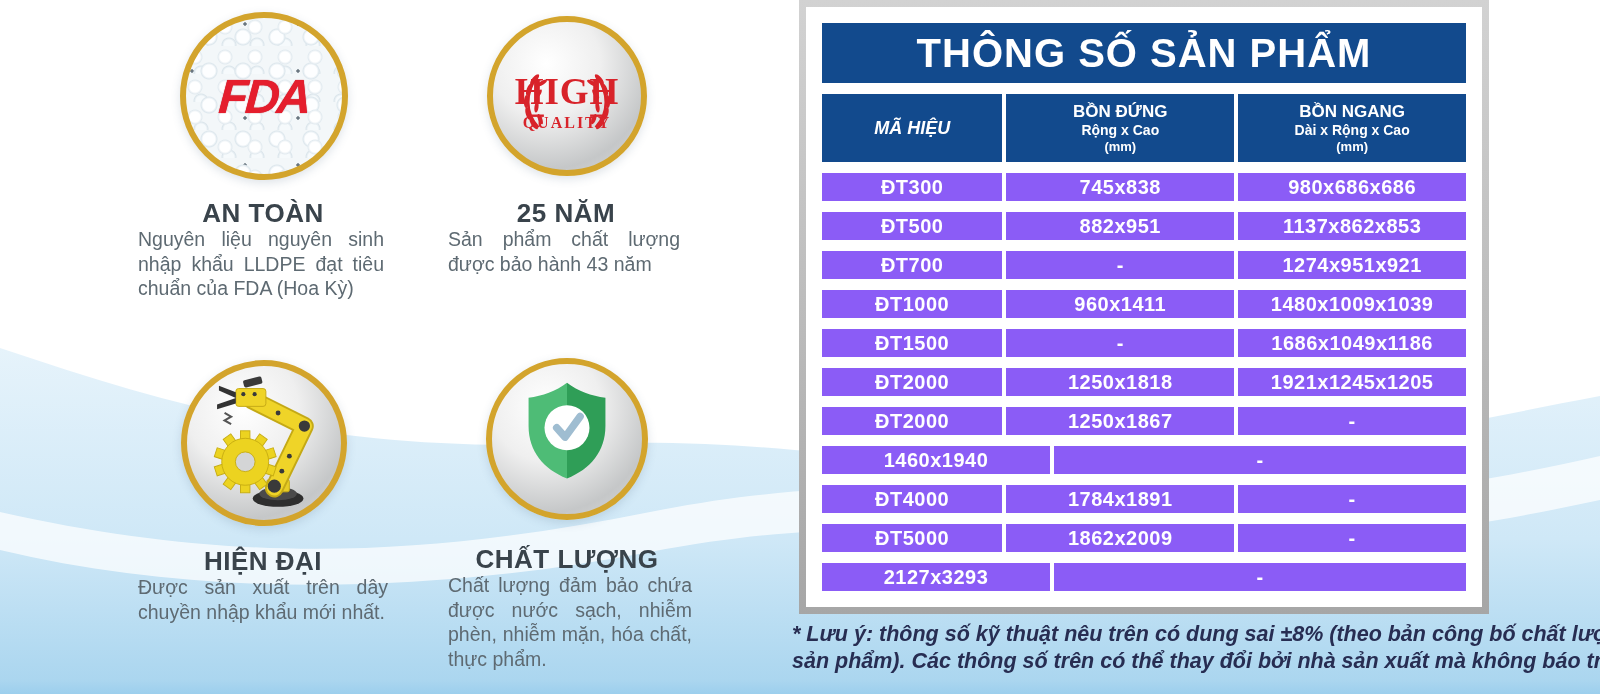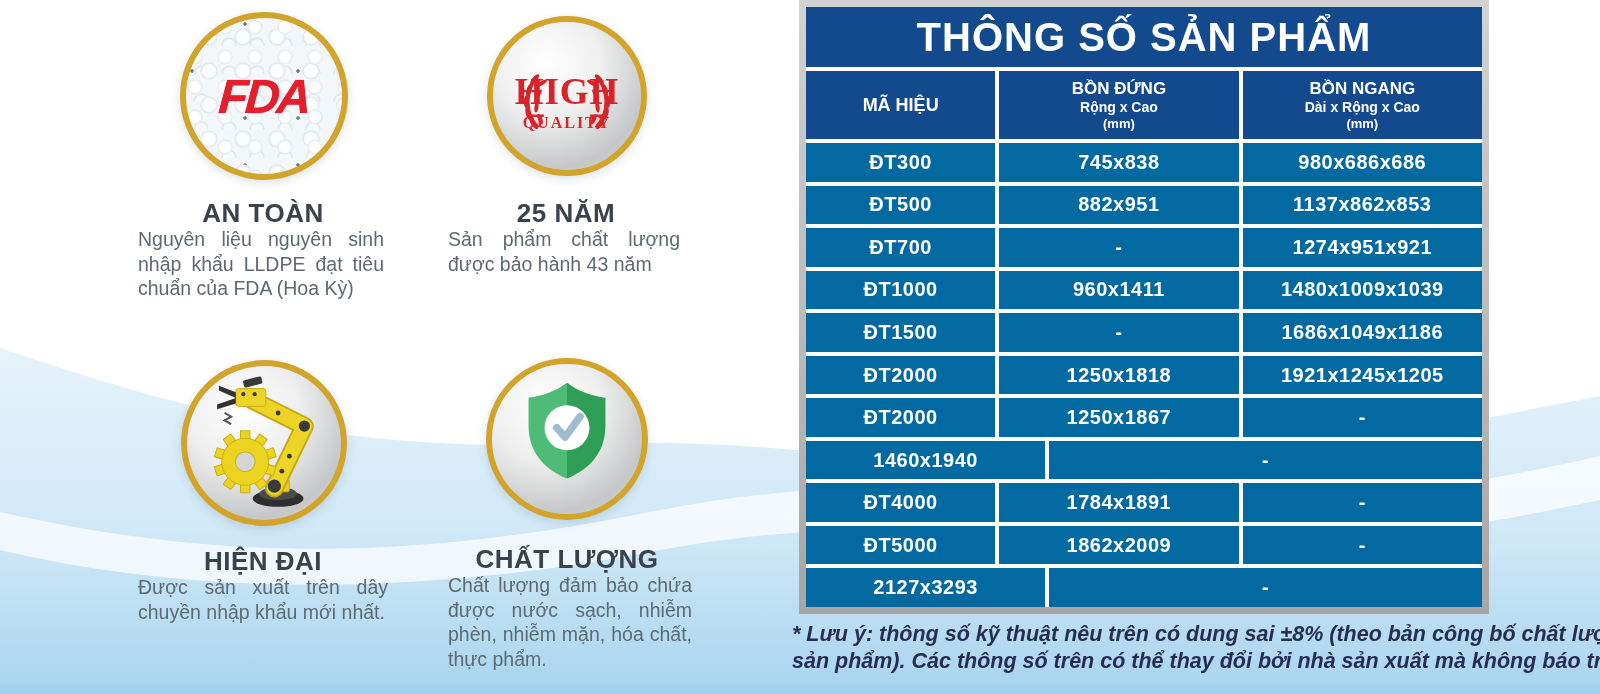--- a/index.html
+++ b/index.html
@@ -35,33 +35,33 @@
   .badge-shield{left:486px;top:358px;width:162px;height:162px;}
 
   .feature-title{position:absolute;z-index:2;text-align:center;font-weight:bold;font-size:26px;
     color:#39434b;letter-spacing:.5px;}
   .feature-desc{position:absolute;z-index:2;font-size:19.5px;line-height:24.5px;color:#5e6a72;
     text-align:justify;}
 
   
   .spec-panel{position:absolute;left:799px;top:0;width:690px;height:614px;z-index:2;
     background:linear-gradient(180deg,#d2d2d2,#a6a6a6);padding:7px;box-sizing:border-box;}
-  .panel-inner{background:#ffffff;width:100%;height:100%;box-sizing:border-box;padding:0;
-    display:flex;flex-direction:column;gap:4px;}
+  .panel-inner{background:#ffffff;width:100%;height:100%;box-sizing:border-box;padding:16px;
+    display:flex;flex-direction:column;gap:11px;}
   .t-title{height:60px;flex:0 0 60px;background:#124a8d;color:#ffffff;display:flex;align-items:center;
     justify-content:center;font-size:40px;font-weight:bold;letter-spacing:1px;}
   .t-headrow{height:68px;flex:0 0 68px;display:flex;gap:4px;}
   .t-headcell{background:#124a8d;color:#ffffff;display:flex;flex-direction:column;align-items:center;
     justify-content:center;line-height:1.25;}
   .col-label{font-size:17px;font-weight:bold;}
-  .t-headcell.c0 .col-label{font-size:18px;}
+  .t-headcell.c0 .col-label{font-size:18px;font-style:italic;}
   .col-dims{font-size:14px;font-weight:bold;}
   .col-unit{font-size:13px;font-weight:bold;}
   .t-row{flex:1;display:flex;gap:4px;}
-  .t-cell{background:#0369a1;color:#ffffff;display:flex;align-items:center;justify-content:center;
+  .t-cell{background:#8b5cf6;color:#ffffff;display:flex;align-items:center;justify-content:center;
     font-weight:bold;font-size:20px;letter-spacing:.5px;}
   .c0{width:28%;flex:none;}
   .c1{width:35.4%;flex:none;}
   .c2{flex:1;}
 
   .note{position:absolute;left:792px;top:621px;width:780px;z-index:2;color:#272d52;
     font-size:21.5px;line-height:27px;font-style:italic;font-weight:600;}
   .note div{white-space:nowrap;}
 </style>
 </head>

